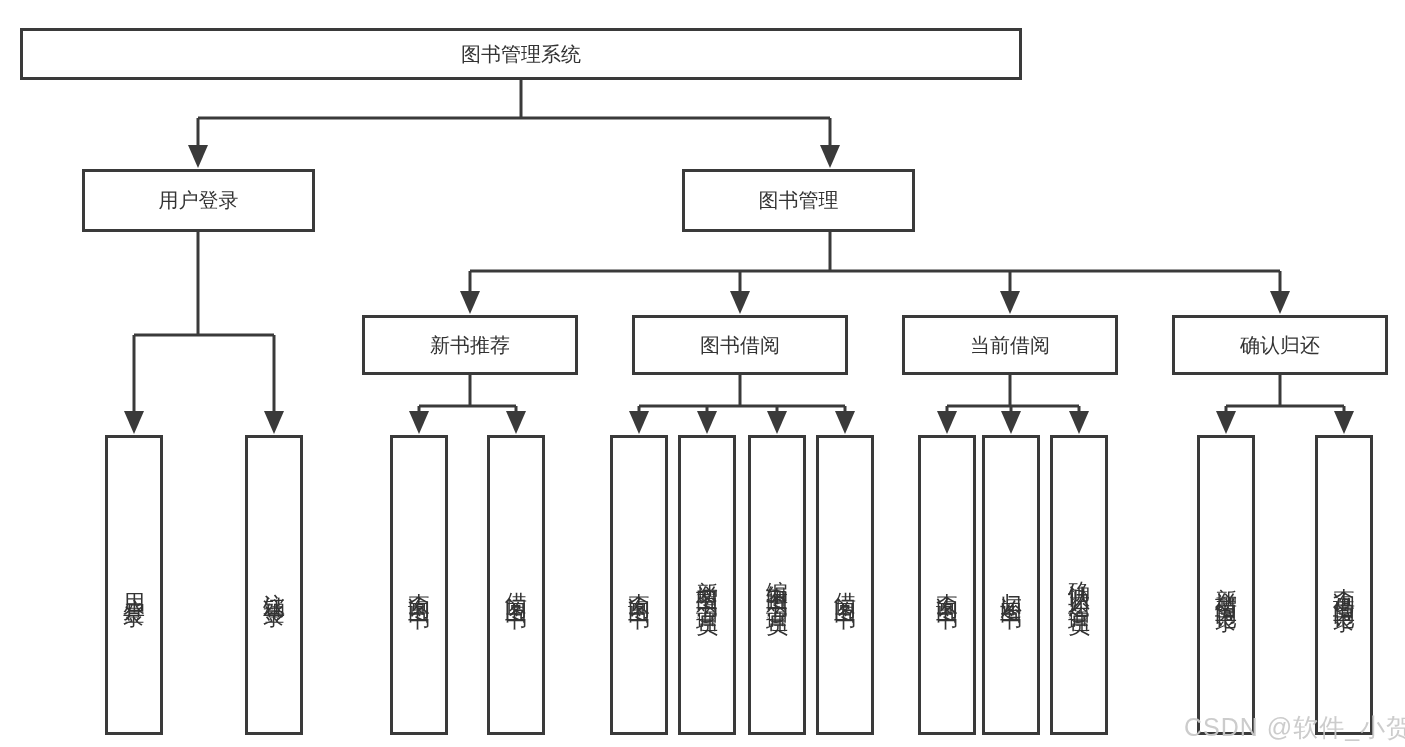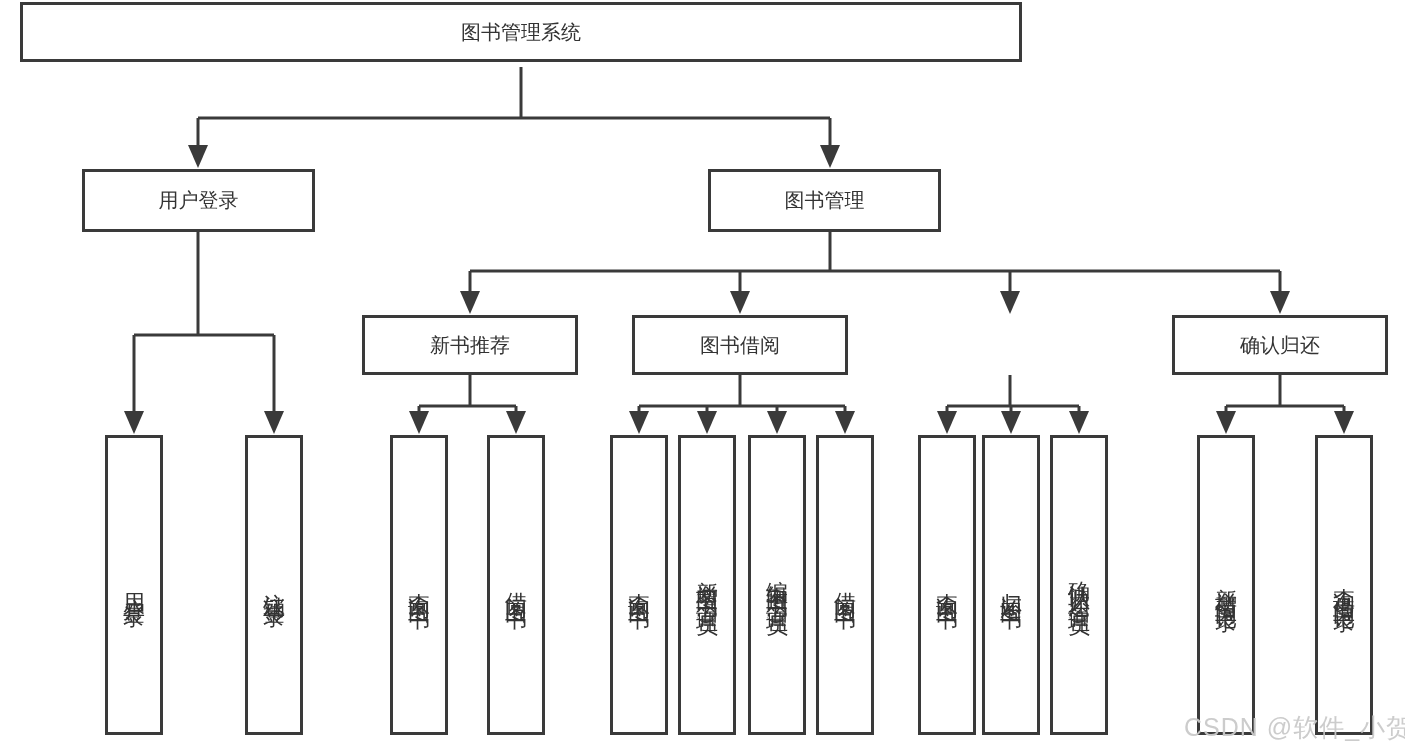--- a/index.html
+++ b/index.html
@@ -25,24 +25,24 @@
     position: absolute;
     box-sizing: border-box;
     border: 3px solid #3a3a3a;
     background: #ffffff;
     display: flex;
     align-items: center;
     justify-content: center;
     color: #333333;
     z-index: 1;
   }
-  .node.root   { left: 20px;  top: 2px;  width: 1002px; height: 60px; font-size: 20px; }
+  .node.root   { left: 20px;  top: 28px;  width: 1002px; height: 52px; font-size: 20px; }
   .node.level2 { top: 169px; width: 233px; height: 63px; font-size: 20px; }
   .node.l2a { left: 82px;  }
-  .node.l2b { left: 708px; }
+  .node.l2b { left: 682px; }
   .node.level3 { top: 315px; width: 216px; height: 60px; font-size: 20px; }
   .node.l3a { left: 362px;  }
   .node.l3b { left: 632px;  }
   .node.l3c { left: 902px;  }
   .node.l3d { left: 1172px; }
   .node.leaf {
     top: 435px;
     width: 58px;
     height: 300px;
     font-size: 22px;
@@ -174,20 +174,23 @@
   <div class="node level2 l2b">
     <span>图书管理</span>
   </div>
 
   <div class="node level3 l3a">
     <span>新书推荐</span>
   </div>
   <div class="node level3 l3b">
     <span>图书借阅</span>
   </div>
+  <div class="node level3 l3c">
+    <span>当前借阅</span>
+  </div>
   <div class="node level3 l3d">
     <span>确认归还</span>
   </div>
 
   <div class="node leaf pA1">
     <span class="vtext">用户登录</span>
   </div>
   <div class="node leaf pA2">
     <span class="vtext">注销登录</span>
   </div>

